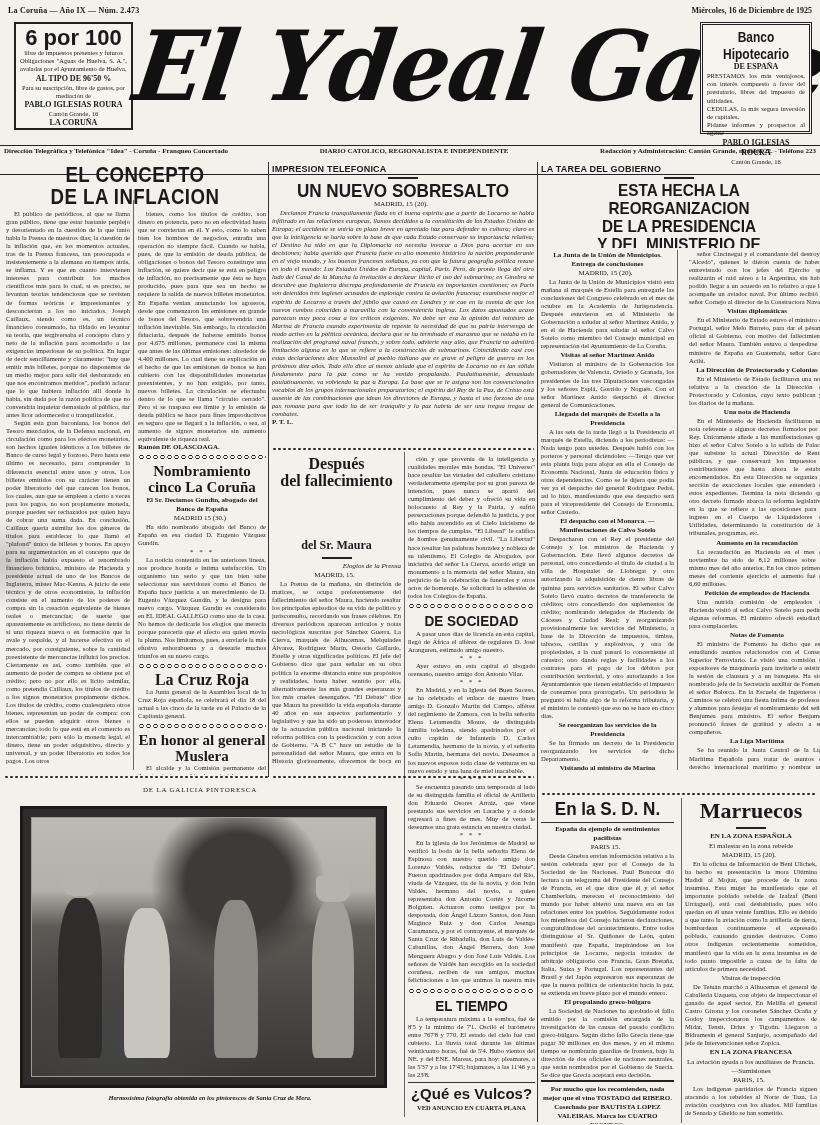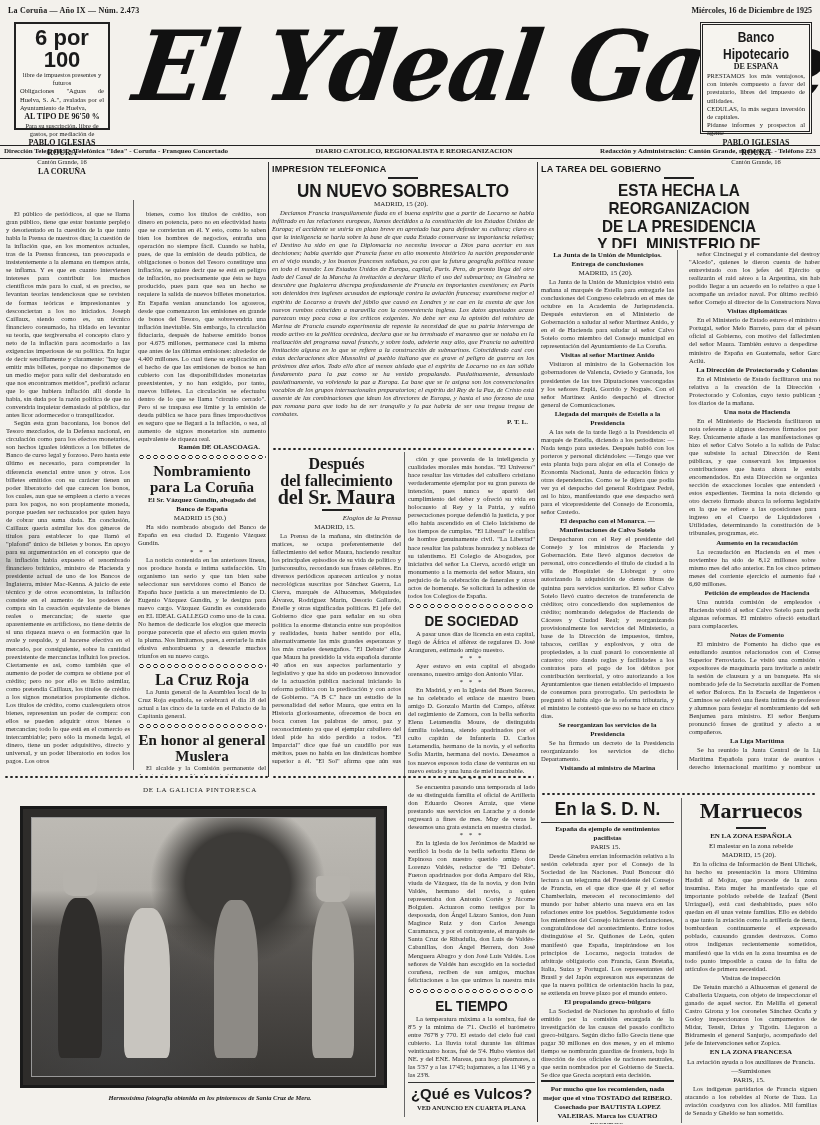--- a/index.html
+++ b/index.html
@@ -17,35 +17,35 @@
       #f3f1ec;
   }
   
   .masthead { position: absolute; left: 0; top: 0; width: 820px; height: 140px; }
   .top-left-info { position: absolute; left: 8px; top: 6px; font-size: 8px; font-weight: bold; letter-spacing: 0.2px; }
   .top-right-info { position: absolute; right: 8px; top: 6px; font-size: 8px; font-weight: bold; }
   .ad-box {
     position: absolute; border: 2px solid #222; background: #f6f4ef;
     text-align: center; font-size: 6.5px; line-height: 8.2px; padding: 3px 4px;
   }
-  .ad-left { left: 14px; top: 22px; width: 96px; height: 108px; }
+  .ad-left { left: 14px; top: 22px; width: 119px; height: 108px; }
   .ad-right { left: 700px; top: 22px; width: 112px; height: 112px; border-style: double; border-width: 3px; }
   .ad-big { font-size: 22px; line-height: 22px; font-weight: bold; font-family: "Liberation Sans", sans-serif; }
   .ad-title { font-size: 15px; line-height: 17px; font-weight: bold; font-family: "Liberation Sans", sans-serif; transform: scaleX(0.8); }
   .ad-strong { font-weight: bold; font-size: 8px; line-height: 10px; }
   .ad-text { text-align: justify; }
   .title-logo {
     position: absolute; left: 135px; top: 2px; width: 560px; height: 135px;
     font-family: "DejaVu Serif", serif; font-style: italic; font-weight: bold;
     font-size: 92px; line-height: 130px; letter-spacing: -2px; color: #111;
     text-align: center; white-space: nowrap;
     transform: skewX(-8deg) scaleY(1.05);
   }
   .info-bar {
-    position: absolute; left: 0; top: 145px; width: 820px; height: 14px;
+    position: absolute; left: 0; top: 145px; width: 820px; height: 30px;
     border-top: 1.5px solid #222; border-bottom: 1.5px solid #222;
     font-size: 7px; line-height: 11px; display: flex; justify-content: space-between;
     padding: 0 4px; font-weight: bold;
   }
   .info-bar span { white-space: nowrap; }
   
   .col { position: absolute; overflow: hidden; }
   .vrule { position: absolute; width: 1px; background: #333; }
   .hrule { position: absolute; height: 1px; background: #333; }
   .dotted-rule {
@@ -71,21 +71,21 @@
     text-align: center; font-family: "Liberation Serif", serif; font-weight: bold;
     font-size: 15px; line-height: 16px;
   }
   .short-rule { width: 30px; height: 2px; background: #222; margin: 3px auto; }
   .dateline { text-align: center; font-size: 7px; line-height: 9px; padding-right: 4px; }
   .body {
     font-size: 6.6px; line-height: 8.05px; text-align: justify; text-indent: 8px;
     color: #262626;
   }
   .body.italic { font-style: italic; }
-  .sig { text-align: right; font-size: 7px; font-weight: bold; padding-right: 6px; }
+  .sig { font-size: 7px; font-weight: bold; padding-right: 6px; }
   .subhead { text-align: center; font-size: 7px; font-weight: bold; line-height: 9px; margin-top: 1px; }
   .stars { text-align: center; font-size: 7px; line-height: 8px; letter-spacing: 2px; }
   
   .photo-frame {
     position: absolute; left: 20px; top: 806px; width: 367px; height: 282px;
     background: #2e2c2a; padding: 8px;
     border: 3px solid #1a1a1a;
   }
   .photo-inner {
     width: 100%; height: 100%;
@@ -136,41 +136,45 @@
       <div class="ad-text">PRESTAMOS los más ventajosos, con interés compuesto a favor del prestatario, libres del impuesto de utilidades.</div>
       <div class="ad-text">CEDULAS, la más segura inversión de capitales.</div>
       <div class="ad-text">Pídanse informes y prospectos al agente</div>
       <div class="ad-strong">PABLO IGLESIAS ROURA</div>
       <div>Cantón Grande, 16</div>
     </div>
   </div>
 
   <div class="info-bar">
     <span>Dirección Telegráfica y Telefónica "Idea" - Coruña - Franqueo Concertado</span>
-    <span>DIARIO CATOLICO, REGIONALISTA E REORGANIZACION</span>
+    <span>DIARIO CATOLICO, REGIONALISTA E INDEPENDIENTE</span>
     <span>Redacción y Administración: Cantón Grande, número 22. - Teléfono 223</span>
   </div>
 
   <div class="vrule" style="left:268px; top:162px; height:615px;"></div>
   <div class="vrule" style="left:537px; top:162px; height:960px;"></div>
   <div class="vrule" style="left:133px; top:200px; height:570px; background:#666;"></div>
   <div class="vrule" style="left:404px; top:452px; height:665px; background:#666;"></div>
   <div class="vrule" style="left:677px; top:250px; height:520px; background:#666;"></div>
 
+  <div class="col" style="left:4px; top:164px; width:262px; height:42px;">
+    <div class="headline-xl">EL CONCEPTO</div>
+    <div class="headline-xl">DE LA INFLACION</div>
+  </div>
   <div class="col" style="left:6px; top:210px; width:124px; height:560px;">
     <div class="body">El público de periódicos, al que se llama gran público, tiene que estar bastante perplejo y desorientado en la cuestión de la que tanto habla la Prensa de nuestros días; la cuestión de la inflación que, en los momentos actuales, tras de la Prensa francesa, tan preocupada e insistentemente a la alemana en tiempos atrás, se inflama. Y es que en cuanto intervienen intereses para contribuir los muchos científicos más para lo cual, si es preciso, se levantan teorías tendenciosas que se revisten de formas teóricas e impresionantes y desconciertan a los no iniciados. Joseph Caillaux, siendo como es, un técnico financiero consumado, ha tildado en levantar su teoría, que tergiversaba el concepto claro y neto de la inflación para acomodarlo a las exigencias imperiosas de su política. En lugar de decir sencillamente y claramente: "hay que emitir más billetes, porque no disponemos de un medio mejor para salir del desbaratado en que nos encontramos metidos", prefirió aclarar que lo que hubiera inflación allí donde la había, sin duda por la razón política de que no convendría inquietar demasiado al público, dar antes licor adormecedor o tranquilizador.</div>
     <div class="body">Según esta gran baconiana, los bonos del Tesoro mezclados, de la Defensa nacional, en circulación como para los efectos monetarios, son hechos iguales idénticos a los billetes de Banco de curso legal y forzoso. Pero hasta este último es necesario, para comprender la diferencia esencial entre unos y otros. Los billetes emitidos con su carácter tienen un poder liberatorio del que carecen los bonos, los cuales, aun que se empleen a cierto a veces para los pagos, no son propiamente moneda, porque pueden ser rechazados por quien haya de cobrar una suma dada. En conclusión, Caillaux quería asimilar los dos géneros de títulos para establecer lo que llamó el "plafond" único de billetes y bonos. En apoyo para su argumentación en el concepto que de la inflación había expuesto el renombrado financiero británico, ministro de Hacienda y presidente actual de uno de los Bancos de Inglaterra, míster Mac-Kenna. A juicio de este técnico y de otros economistas, la inflación consiste en el aumento de los poderes de compra sin la creación equivalente de bienes reales o mercancías; de suerte que aparentemente es artificioso, no tiene detrás de sí una riqueza nueva o en formación que la avale y respalde, y al hacerse efectiva en el mercado, por consiguiente, sobre la cantidad preexistente de mercancías influirá los precios. Ciertamente es así, como también que el aumento de poder de compra se obtiene por el crédito; pero no por ello es lícito asimilar, como pretendía Caillaux, los títulos de crédito a los signos monetarios propiamente dichos. Los títulos de crédito, como cualesquiera otros bienes, representan un poder de compra: con ellos se pueden adquirir otros bienes o mercancías; todo lo que está en el comercio es intercambiable; pero sólo la moneda legal, el dinero, tiene un poder adquisitivo, directo y universal, y un poder liberatorio en todos los pagos. Los otros</div>
   </div>
   <div class="col" style="left:138px; top:210px; width:128px; height:565px;">
     <div class="body">bienes, como los títulos de crédito, son dinero en potencia, pero no en efectividad hasta que se conviertan en él. Y esto, como lo saben bien los hombres de negocios, entraña una operación no siempre fácil. Cuando se habla, pues, de que la emisión de deuda pública, de obligaciones o bonos del Tesoro constituye una inflación, se quiere decir que se está en peligro de inflación, no precisamente que ésta se haya producido, pues para que sea un hecho se requiere la salida de nuevos billetes monetarios. En España venían anunciando los agoreros, desde que comenzaron las emisiones en grande de bonos del Tesoro, que sobrevendría una inflación inevitable. Sin embargo, la circulación fiduciaria, después de haberse emitido bonos por 4.675 millones, permanece casi la misma que antes de las últimas emisiones: alrededor de 4.400 millones. Lo cual tiene su explicación en el hecho de que las emisiones de bonos se han cubierto con las disponibilidades monetarias preexistentes, y no han exigido, por tanto, nuevos billetes. La circulación se efectuaba dentro de lo que se llama "circuito cerrado". Pero si se traspasa ese límite y la emisión de deuda pública se hace para fines improductivos es seguro que se llegará a la inflación, o sea, al aumento de signos monetarios sin aumento equivalente de riqueza real.</div>
     <div class="sig">Ramón DE OLASCOAGA.</div>
     <div class="chain-rule"></div>
     <div class="headline-m">Nombramiento</div>
-    <div class="headline-m">para La Coruña</div>
-    <div class="subhead">El Sr. Vázquez Gundín, abogado del Banco de España</div>
+    <div class="headline-m">cinco La Coruña</div>
+    <div class="subhead">El Sr. Decíamos Gundín, abogado del Banco de España</div>
     <div class="dateline">MADRID 15 (30.)</div>
     <div class="body">Ha sido nombrado abogado del Banco de España en esa ciudad D. Eugenio Vázquez Gundín.</div>
     <div class="stars">* * *</div>
     <div class="body">La noticia contenida en las anteriores líneas, nos produce honda e íntima satisfacción. Un organismo tan serio y que tan bien sabe seleccionar sus servidores como el Banco de España hace justicia a un merecimiento de D. Eugenio Vázquez Gundín, y le designa para nuevo cargo. Vázquez Gundín es considerado en EL IDEAL GALLEGO como uno de la casa. No hemos de dedicarle los elogios que merecía porque parecería que el afecto era quien movía la pluma. Nos limitamos, pues, a enviarle la más efusiva enhorabuena y a desearle muchos triunfos en su nuevo cargo.</div>
     <div class="chain-rule"></div>
     <div class="headline-m" style="font-size:16px;">La Cruz Roja</div>
     <div class="body">La Junta general de la Asamblea local de la Cruz Roja española, se celebrará el día 18 del actual a las cinco de la tarde en el Palacio de la Capitanía general.</div>
     <div class="chain-rule"></div>
     <div class="headline-m">En honor al general</div>
     <div class="headline-m">Muslera</div>
@@ -183,21 +187,21 @@
     <div class="headline-l" style="font-size:19px;">UN NUEVO SOBRESALTO</div>
     <div class="dateline">MADRID, 15 (20).</div>
     <div class="body italic">Decíamos Francia tranquilamente fiada en el buena espíritu que a partir de Locarno se había infiltrado en las relaciones europeas, llamos decididos a la constitución de los Estados Unidos de Europa; el accidente se uniría en plazo breve en apretado haz para defender su cultura; claro es que la inteligencia se haría sobre la base de que cada Estado conservase su importancia relativa; el Destino ha sido en que la Diplomacia no necesita invocar a Dios para acertar en sus decisiones; había querido que Francia fuese en alto momento histórico la nación preponderante en el viejo mundo, y los buenos franceses soñaban, ya con que la futura geografía política rezase en todo el mundo: Los Estados Unidos de Europa, capital, París. Pero, de pronto llega del otro lado del Canal de la Mancha la invitación a declarar ilícito el uso del submarino; en Ginebra se descubre que Inglaterra discrepa profundamente de Francia en importantes cuestiones; en París son detenidos tres ingleses acusados de espionaje contra la aviación francesa; examínese mejor el espíritu de Locarno a través del júbilo que causó en Londres y se cae en la cuenta de que los nuevos rumbos coinciden a maravilla con la conveniencia inglesa. Los datos apuntados acaso parezcan muy poca cosa a los críticos exigentes. No debe ser esa la opinión del ministro de Marina de Francia cuando experimenta de repente la necesidad de que su patria intervenga de modo activo en la política oceánica, declara que se ha terminado el marasmo que se notaba en la realización del programa naval francés, y sobre todo, advierte muy alto, que Francia no admitirá limitación alguna en lo que se refiere a la construcción de submarinos. Coincidiendo casi con estas declaraciones dice Mussolini al pueblo italiano que es grave el peligro de guerra en los próximos diez años. Todo ello dice al menos aislado que el espíritu de Locarno no es tan sólido fundamento para la paz como se ha venido propalando. Paulatinamente, demasiado paulatinamente, va volviendo la paz a Europa. La base que se le asigna son los convencionales vocablos de los grupos internacionales preparatorios; el espíritu del Rey de la Paz, de Cristo está ausente de las combinaciones que idean los directores de Europa, y hasta el uso forzoso de una pax romana para que todo ha de ser tranquilo y la paz habría de ser una tregua tregua de combates.</div>
     <div class="sig">P. T. L.</div>
   </div>
   <div class="dotted-rule" style="left:272px; top:447px; width:262px;"></div>
 
   <div class="col" style="left:272px; top:455px; width:129px; height:310px;">
     <div class="headline-m" style="font-size:16px; line-height:17px;">Después</div>
     <div class="headline-m" style="font-size:16px; line-height:17px;">del fallecimiento</div>
-    <div class="headline-m" style="font-size:20px; line-height:17px;">del Sr. Maura</div>
+    <div class="headline-m" style="font-size:12px; line-height:17px;margin-top:48px;">del Sr. Maura</div>
     <div class="short-rule"></div>
     <div class="subhead" style="font-style:italic; font-weight:normal;text-align:right;">Elogios de la Prensa</div>
     <div class="dateline">MADRID, 15.</div>
     <div class="body">La Prensa de la mañana, sin distinción de matices, se ocupa preferentemente del fallecimiento del señor Maura, haciendo resaltar los principales episodios de su vida de político y jurisconsulto, recordando sus frases célebres. En diversos periódicos aparecen artículos y notas necrológicas suscritas por Sánchez Guerra, La Cierva, marqués de Alhucemas, Melquiades Álvarez, Rodríguez Marín, Ossorio Gallardo, Estelle y otras significadas políticas. El jefe del Gobierno dice que para señalar en su obra política la enorme distancia entre sus propósitos y realidades, basta haber sentido por ella, alternativamente las más grandes esperanzas y los más crueles desengaños. "El Debate" dice que Maura ha presidido la vida española durante 40 años en sus aspectos parlamentario y legislativo y que ha sido un poderoso innovador de la actuación pública nacional iniciando la reforma política con la predicación y con actos de Gobierno. "A B C" hace un estudio de la personalidad del señor Maura, que entra en la Historia gloriosamente, ofrecemos de boca en boca corren las palabras de amor, paz y reconocimiento ya que el ejemplar caballero del ideal pide ha sido perdido a todos. "El Imparcial" dice que fué un caudillo por sus méritos, pues no había en las dinásticas hombre superior a él. "El Sol" afirma que aún sus amigos más encarnizados reconocían en Maura un don prestigioso de autoridad que ningún político español había gozado de ella en tanta propor-</div>
   </div>
   <div class="dotted-rule" style="left:272px; top:775px; width:262px;"></div>
 
   <div class="col" style="left:408px; top:455px; width:127px; height:670px;">
     <div class="body">ción y que provenía de la inteligencia y cualidades morales más hondas. "El Universo" hace resaltar las virtudes del caballero cristiano verdaderamente ejemplar por su gran pureza de intención, pues nunca se apartó del cumplimiento del deber y ofreció su vida en holocausto al Rey y la Patria, y sufrió persecuciones porque defendió la justicia, y por ello había ascendido en el Cielo laicisismo de los tiempos de cumplas. "El Liberal" le califica de hombre genuinamente civil. "La Libertad" hace resaltar las palabras honradez y nobleza de su talentismo. El Colegio de Abogados, por iniciativa del señor La Cierva, acordó erigir un monumento a la memoria del señor Maura, sin perjuicio de la celebración de funerales y otros actos de homenaje. Se solicitará la adhesión de todos los Colegios de España.</div>
     <div class="chain-rule"></div>

